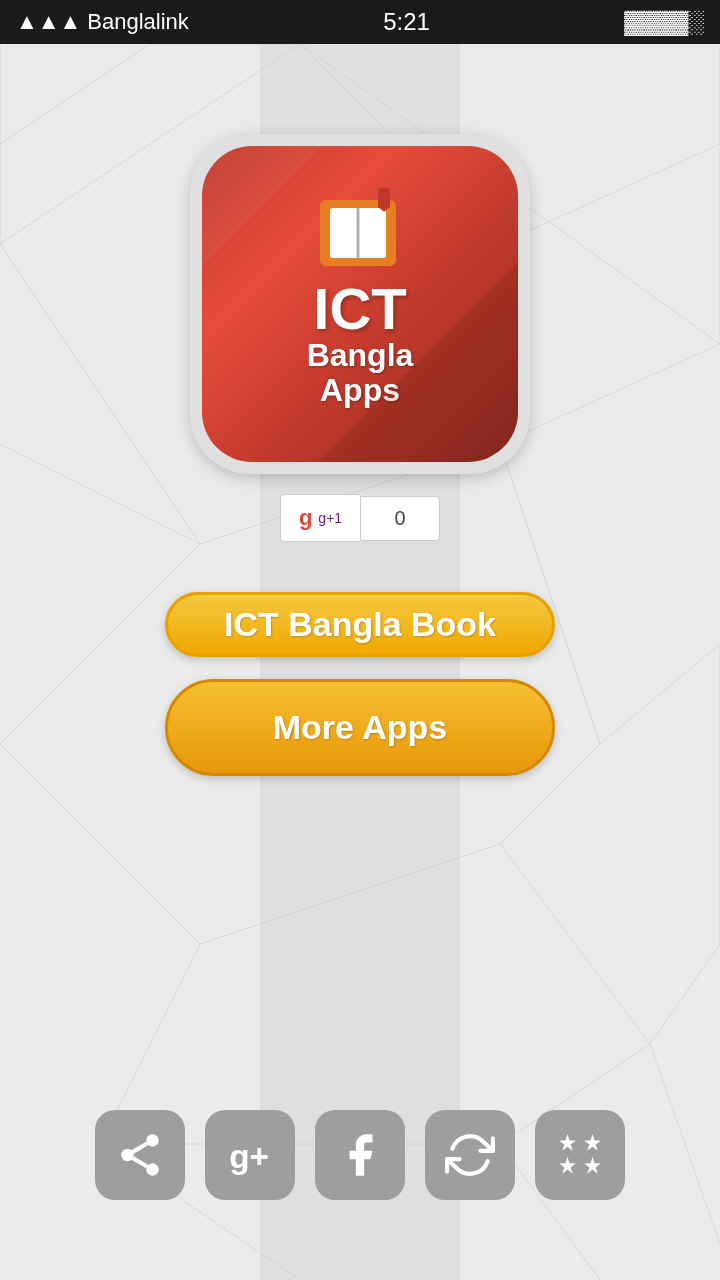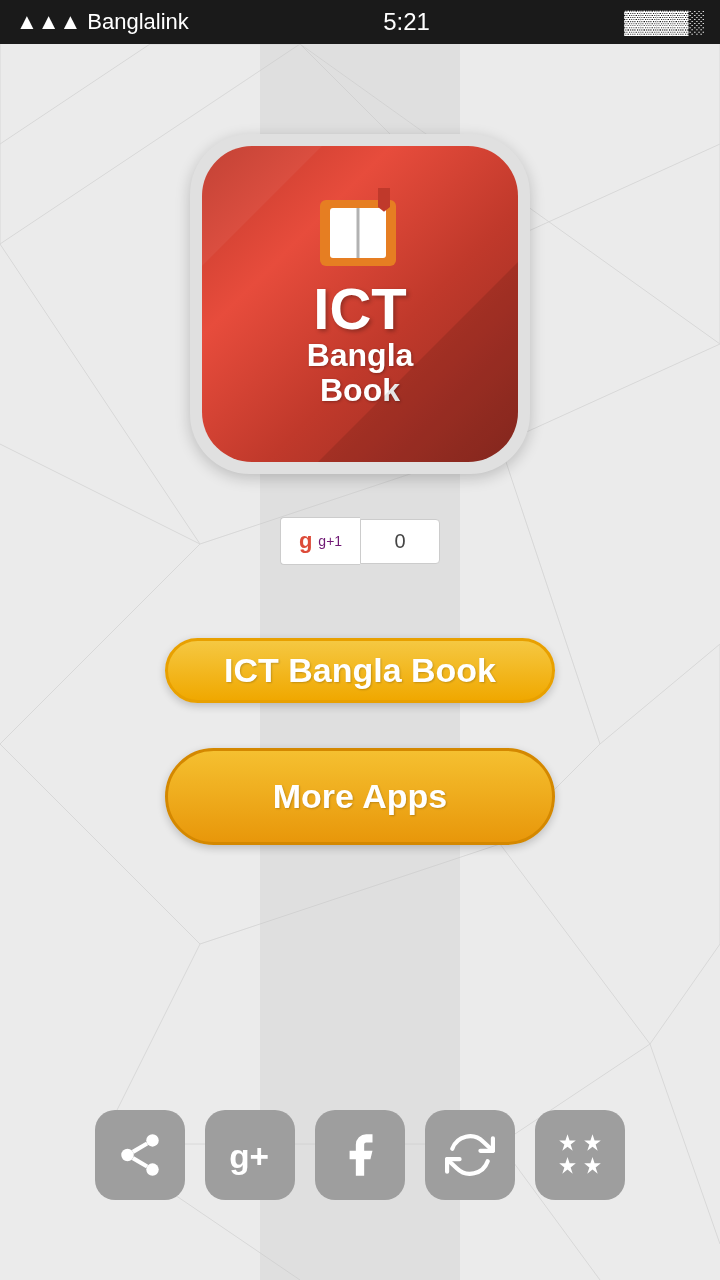--- a/index.html
+++ b/index.html
@@ -47,21 +47,20 @@
     }
 
     
     .main-content {
       position: relative;
       z-index: 5;
       display: flex;
       flex-direction: column;
       align-items: center;
       padding-top: 60px;
-      gap: 23px;
     }
 
     
     .vertical-strip {
       position: absolute;
       top: 44px;
       left: 50%;
       transform: translateX(-50%);
       width: 200px;
       height: 100%;
@@ -351,21 +350,21 @@
             <div class="book-pages">
               <div class="book-spine"></div>
             </div>
           </div>
           <div class="book-bookmark"></div>
         </div>
       </div>
 
       <div class="icon-text-ict">ICT</div>
       <div class="icon-text-bangla">Bangla</div>
-      <div class="icon-text-book">Book</div>
+      <div class="icon-text-book">Apps</div>
     </div>
   </div>
 
   <div class="gplus-area">
     <div class="gplus-button">
       <span class="gplus-g">g</span>
       <span class="gplus-plus1">g+1</span>
     </div>
     <div class="gplus-count">0</div>
   </div>

